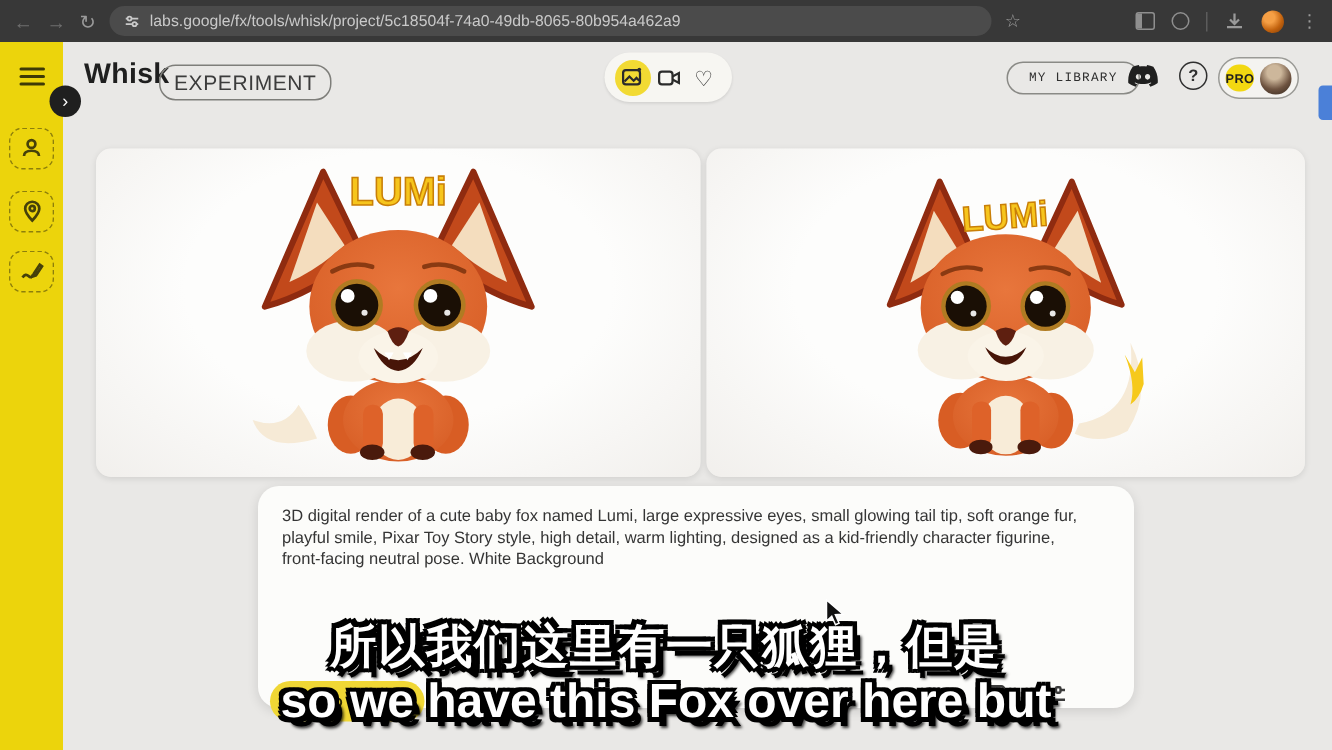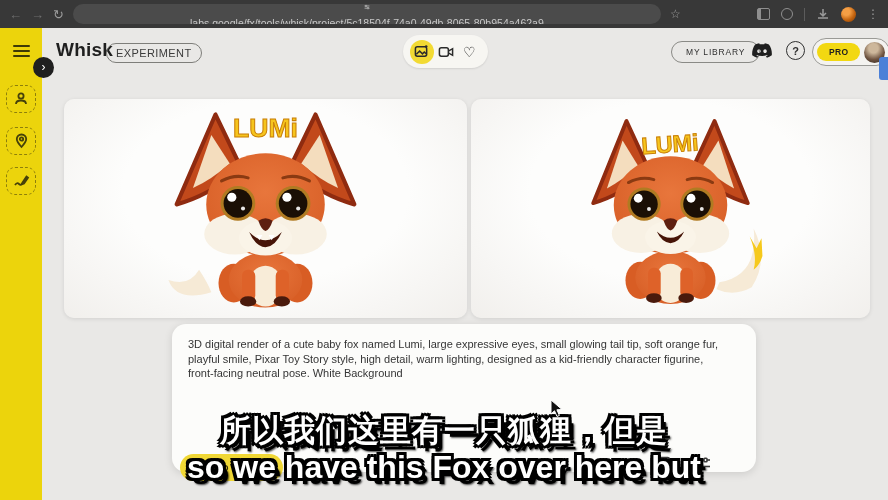--- a/index.html
+++ b/index.html
@@ -3,50 +3,50 @@
 <meta charset="utf-8">
 <style>
   * { margin:0; padding:0; box-sizing:border-box; }
   body { font-family:"Liberation Sans", sans-serif; background:#222; }
   .screen { position:relative; width:888px; height:500px; overflow:hidden; background:#E9E8E6; font-family:"Liberation Sans", sans-serif; }
 
   
   .browser-bar { position:absolute; top:0; left:0; width:888px; height:28px; background:#383838; display:flex; align-items:center; padding:0 9px; gap:9px; z-index:40; }
   .bnav { color:#9a9a9a; font-size:13px; line-height:1; cursor:default; }
   .bnav.dim { color:#6e6e6e; }
-  .url-bar { height:20px; width:588px; background:#4B4B4B; border-radius:11px; display:flex; align-items:center; padding:0 10px; gap:7px;flex-direction:column; }
+  .url-bar { height:20px; width:588px; background:#4B4B4B; border-radius:11px; display:flex; align-items:center; padding:0 10px; gap:7px; }
   .url-text { color:#C9C9C9; font-size:10.5px; white-space:nowrap; overflow:hidden; }
   .right-icons { margin-left:auto; display:flex; align-items:center; gap:11px; }
   .ric { color:#9a9a9a; font-size:12px; line-height:1; }
   .vsep { width:1px; height:13px; background:#5c5c5c; }
   .panel-ic { width:13px; height:12px; border:1.5px solid #8f8f8f; border-radius:2px; background:linear-gradient(90deg,#8f8f8f 30%, transparent 30%); }
   .ext-ic { width:12px; height:12px; border:1.5px solid #8f8f8f; border-radius:50%; }
   .profile-dot { width:15px; height:15px; border-radius:50%; background:radial-gradient(circle at 35% 32%, #F59F45 25%, #C2620E 60%, #7A3A06); }
 
   
   .sidebar { position:absolute; left:0; top:28px; width:42px; height:472px; background:#ECD40C; z-index:10; }
   .hamburger { position:absolute; left:13px; top:17px; width:17px; height:12px; display:flex; flex-direction:column; justify-content:space-between; }
   .hamburger i { display:block; height:2px; background:#3E3A06; border-radius:1px; }
   .side-slot { position:absolute; left:6px; width:30px; height:28px; border:1.6px dashed #8D7F0B; border-radius:9px; display:flex; align-items:center; justify-content:center; }
   .side-slot svg { stroke:#46410A; fill:none; stroke-width:1.8; }
   .expand-btn { position:absolute; left:33px; top:57px; width:21px; height:21px; border-radius:50%; background:#1F1F1F; color:#fff; font-size:12px; line-height:19px; text-align:center; border:none; z-index:15; font-family:"Liberation Sans", sans-serif; }
 
   
   .app-title { position:absolute; left:56px; top:39px; font-size:19px; font-weight:600; color:#1F1F1F; letter-spacing:0.2px;text-align:right; }
-  .exp-badge { position:absolute; left:106px; top:43px; padding:3px 9px; border:1px solid #7E7E7A; border-radius:11px; font-size:11px; color:#3C3C3C; letter-spacing:0.4px; background:transparent; }
+  .exp-badge { position:absolute; left:106px; top:43px; padding:3px 9px; border:1px solid #7E7E7A; border-radius:11px; font-size:14px; color:#3C3C3C; letter-spacing:0.4px; background:transparent; }
   .mode-pill { position:absolute; left:403px; top:35px; width:85px; height:33px; background:#F7F6F2; border-radius:17px; display:flex; align-items:center; justify-content:space-between; padding:0 7px; box-shadow:0 1px 2px rgba(0,0,0,0.10); }
   .mode-ic { width:24px; height:24px; border-radius:50%; display:flex; align-items:center; justify-content:center; }
   .mode-ic.active { background:#F2DA33; }
   .mode-ic svg { stroke:#2B2B2B; fill:none; stroke-width:1.6; }
   .heart-g { font-size:14px; color:#2B2B2B; line-height:1; }
-  .my-library { position:absolute; left:671px; top:41px; height:22px; padding:0 14px; border:1px solid #8A8A86; border-radius:12px; font-size:8.5px; letter-spacing:0.8px; color:#2F2F2F; display:flex; align-items:center; background:transparent; font-family:Liberation Sans, sans-serif; }
+  .my-library { position:absolute; left:671px; top:41px; height:22px; padding:0 14px; border:1px solid #8A8A86; border-radius:12px; font-size:8.5px; letter-spacing:0.8px; color:#2F2F2F; display:flex; align-items:center; background:transparent; font-family:Liberation Mono, monospace; }
   .discord { position:absolute; left:752px; top:43px; }
   .help-btn { position:absolute; left:786px; top:41px; width:19px; height:19px; border:1.6px solid #2F2F2F; border-radius:50%; font-size:11px; font-weight:bold; color:#2F2F2F; text-align:center; line-height:16px; background:transparent; }
   .account-pill { position:absolute; left:812px; top:38px; height:28px; border:1px solid #9A9A96; border-radius:15px; background:#F4F3F0; display:flex; align-items:center; gap:4px; padding:0 4px; }
-  .pro-chip { background:#F2D811; border-radius:10px; font-size:8.5px; font-weight:bold; padding:4px 12px; color:#1F1F1F; letter-spacing:0.3px; }
+  .pro-chip { background:#F2D811; border-radius:10px; font-size:8.5px; font-weight:bold; padding:4px 0; color:#1F1F1F; letter-spacing:0.3px; }
   .avatar { width:21px; height:21px; border-radius:50%; background:radial-gradient(circle at 45% 30%, #CDB79B 25%, #6E5340 60%, #2F241C); }
 
   
   .card { position:absolute; top:99px; height:219px; border-radius:10px; background:radial-gradient(ellipse at 50% 42%, #FDFDFC 50%, #F1EFEC); box-shadow:0 1px 4px rgba(0,0,0,0.10); display:flex; align-items:center; justify-content:center; overflow:hidden; }
   .card-1 { left:64px; width:403px; }
   .card-2 { left:471px; width:399px; }
   .lumi-text { font-family:"Liberation Sans", sans-serif; font-weight:bold; }
 
   
   .prompt-panel { position:absolute; left:172px; top:324px; width:584px; height:148px; background:#FCFCFA; border-radius:14px; box-shadow:0 2px 8px rgba(0,0,0,0.12); }

